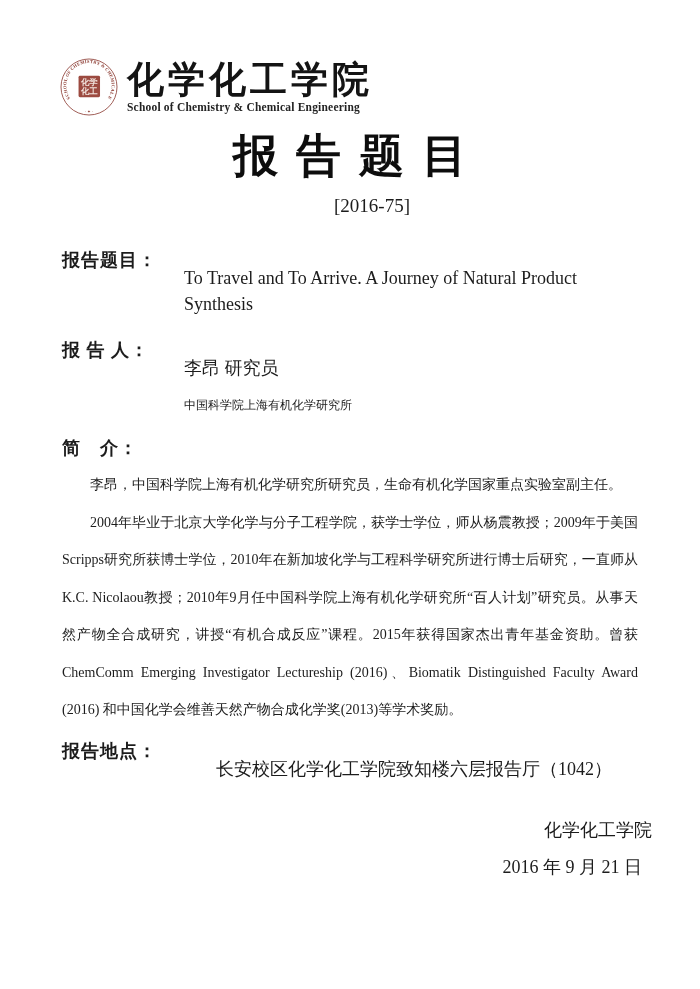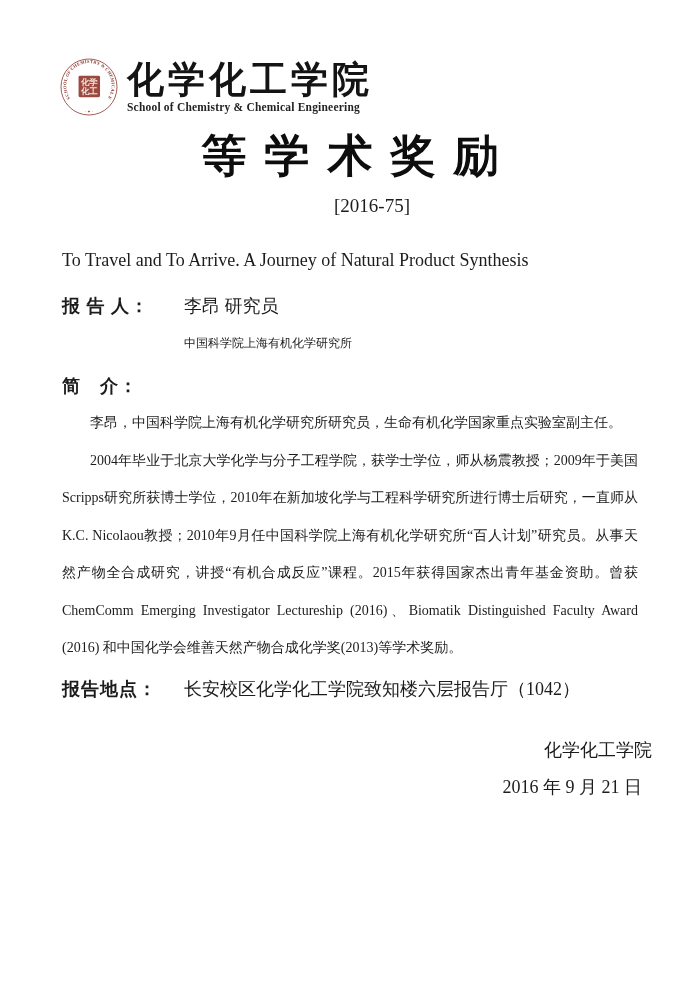--- a/index.html
+++ b/index.html
@@ -28,35 +28,35 @@
     margin-top:14px;text-align:center;
     font-size:45px;font-weight:900;letter-spacing:18px;text-indent:18px;
     line-height:52px;color:#0d0d0d;
   }
   .doc-number{
     margin-top:11px;text-align:center;font-size:19px;line-height:26px;padding-left:44px;
   }
   
   .row{display:flex;margin:0 62px;font-size:18px;line-height:26px;}
   .row .label{font-weight:bold;width:122px;flex-shrink:0;letter-spacing:1px;}
-  .row .value{flex:1;}
+  .row .value{flex:1;margin-top:18px;}
   .topic-row{margin-top:28px;}
   .speaker-row{margin-top:20px;}
   .affiliation{margin:11px 62px 0 184px;font-size:12px;line-height:26px;}
   .intro-row{margin-top:17px;}
   
   .para{
     margin:0 62px;font-size:14px;line-height:37.5px;
     text-align:justify;text-indent:2em;
   }
   .para-1{margin-top:5px;}
   .para-2{margin-top:0;}
   
   .time-row{margin-top:26px;}
-  .place-row{margin-top:9px;}
+  .place-row{margin-top:9px;gap:32px;}
   
   .footer{margin-top:30px;font-size:18px;line-height:37px;}
   .footer .sig{text-align:right;padding-right:48px;}
   .footer .date{text-align:right;padding-right:58px;}
 </style>
 </head>
 <body>
 
 <div class="page">
 
@@ -73,24 +73,25 @@
       <rect x="32" y="30.5" width="37" height="37" rx="2.5" fill="#9c4a40"></rect>
       <text x="50.5" y="46.5" text-anchor="middle" font-size="14.5" font-weight="bold" fill="#f2e4de">化学</text>
       <text x="50.5" y="62.5" text-anchor="middle" font-size="14.5" font-weight="bold" fill="#f2e4de">化工</text>
     </svg>
     <div class="logo-text">
       <div class="logo-cn">化学化工学院</div>
       <div class="logo-en">School of Chemistry &amp; Chemical Engineering</div>
     </div>
   </div>
 
-  <div class="doc-title">等学术奖励</div>
+  <div class="doc-title">报告题目</div>
   <div class="doc-number">[2016-75]</div>
 
   <div class="row topic-row">
+    <span class="label">报告题目：</span>
     <span class="value">To Travel and To Arrive. A Journey of Natural Product Synthesis</span>
   </div>
 
   <div class="row speaker-row">
     <span class="label">报 告 人：</span>
     <span class="value">李昂 研究员</span>
   </div>
   <div class="affiliation">中国科学院上海有机化学研究所</div>
 
   <div class="row intro-row">

